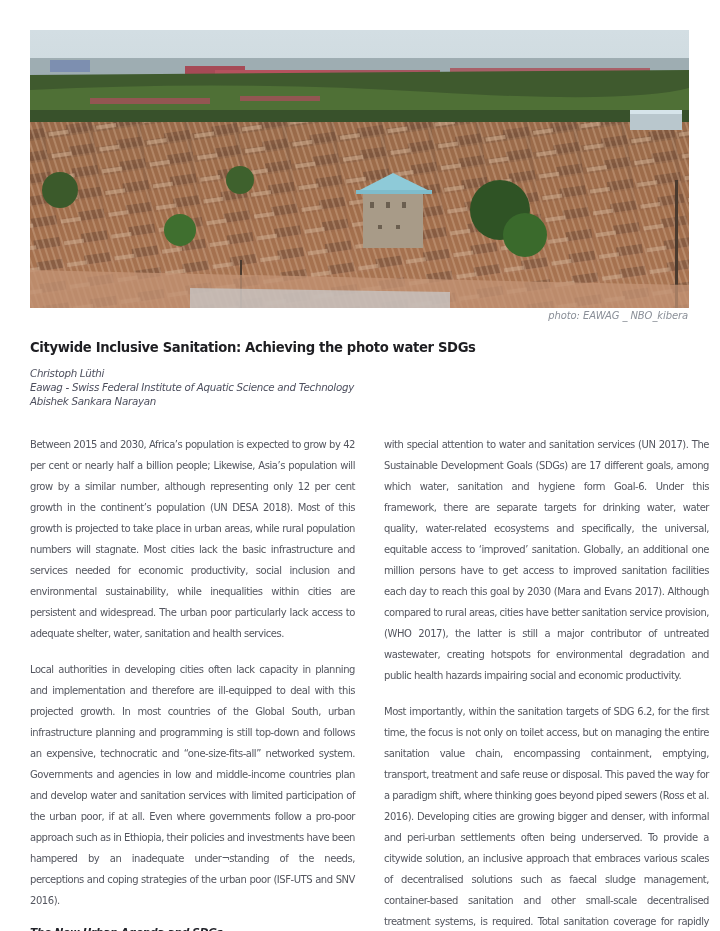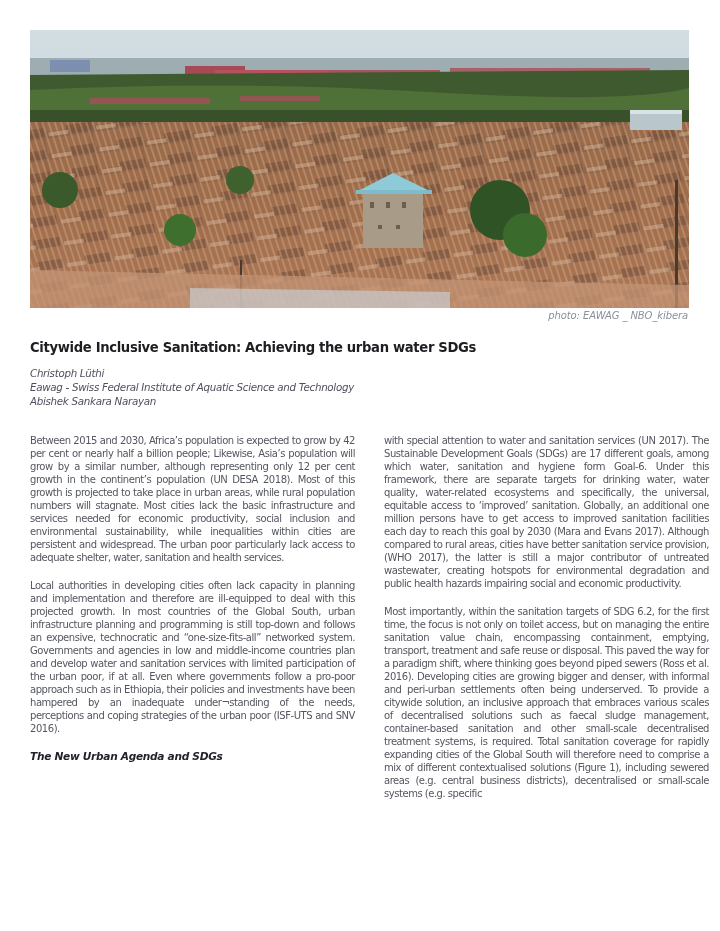--- a/index.html
+++ b/index.html
@@ -28,21 +28,21 @@
     .author-line {
       font-family: "DejaVu Sans", sans-serif; font-weight: normal; font-style: italic;
       font-size: 10.3px; color: #4d4f5e; line-height: 14.2px; letter-spacing: -0.3px;
     }
 
     .col { position: absolute; top: 434px; width: 325px; }
     .col-left { left: 30px; }
     .col-right { left: 384px; }
 
     .para {
-      font-family: "DejaVu Sans", sans-serif; font-size: 10px; line-height: 13px;
+      font-family: "DejaVu Sans", sans-serif; font-size: 10px; line-height: 21px;
       color: #54565f; text-align: justify; letter-spacing: -0.45px; word-spacing: -0.2px;
       margin-bottom: 15px;
     }
     .section-heading {
       font-family: "DejaVu Sans", sans-serif; font-weight: bold; font-size: 10.6px;
       color: #22232a; letter-spacing: -0.3px; margin: 0 0 14px 0; font-style: italic;
     }
 
     .footer {
       position: absolute; left: 555px; top: 932px; height: 16px;
@@ -130,21 +130,21 @@
     <rect x="645" y="150" width="3" height="128" fill="#4a3a2e"></rect>
     <rect x="210" y="230" width="2" height="48" fill="#4a3a2e"></rect>
 
     <path d="M0 240 L659 255 L659 278 L0 278 Z" fill="#c39374" opacity="0.75"></path>
     <path d="M160 258 L420 262 L420 278 L160 278 Z" fill="#c9ccce" opacity="0.7"></path>
   </svg>
 </div>
 
 <div class="photo-credit">photo: EAWAG _ NBO_kibera</div>
 
-<h1 class="article-title">Citywide Inclusive Sanitation: Achieving the urban water SDGs</h1>
+<h1 class="article-title">Citywide Inclusive Sanitation: Achieving the photo water SDGs</h1>
 
 <div class="authors">
   <div class="author-line">Christoph Lüthi</div>
   <div class="author-line">Eawag - Swiss Federal Institute of Aquatic Science and Technology</div>
   <div class="author-line">Abishek Sankara Narayan</div>
 </div>
 
 <div class="col col-left">
   <p class="para">Between 2015 and 2030, Africa’s population is expected to grow by 42 per cent or nearly half a billion people; Likewise, Asia’s population will grow by a similar number, although representing only 12 per cent growth in the continent’s population (UN DESA 2018). Most of this growth is projected to take place in urban areas, while rural population numbers will stagnate. Most cities lack the basic infrastructure and services needed for economic productivity, social inclusion and environmental sustainability, while inequalities within cities are persistent and widespread. The urban poor particularly lack access to adequate shelter, water, sanitation and health services.</p>
   <p class="para">Local authorities in developing cities often lack capacity in planning and implementation and therefore are ill-equipped to deal with this projected growth. In most countries of the Global South, urban infrastructure planning and programming is still top-down and follows an expensive, technocratic and “one-size-fits-all” networked system. Governments and agencies in low and middle-income countries plan and develop water and sanitation services with limited participation of the urban poor, if at all. Even where governments follow a pro-poor approach such as in Ethiopia, their policies and investments have been hampered by an inadequate under¬standing of the needs, perceptions and coping strategies of the urban poor (ISF-UTS and SNV 2016).</p>

